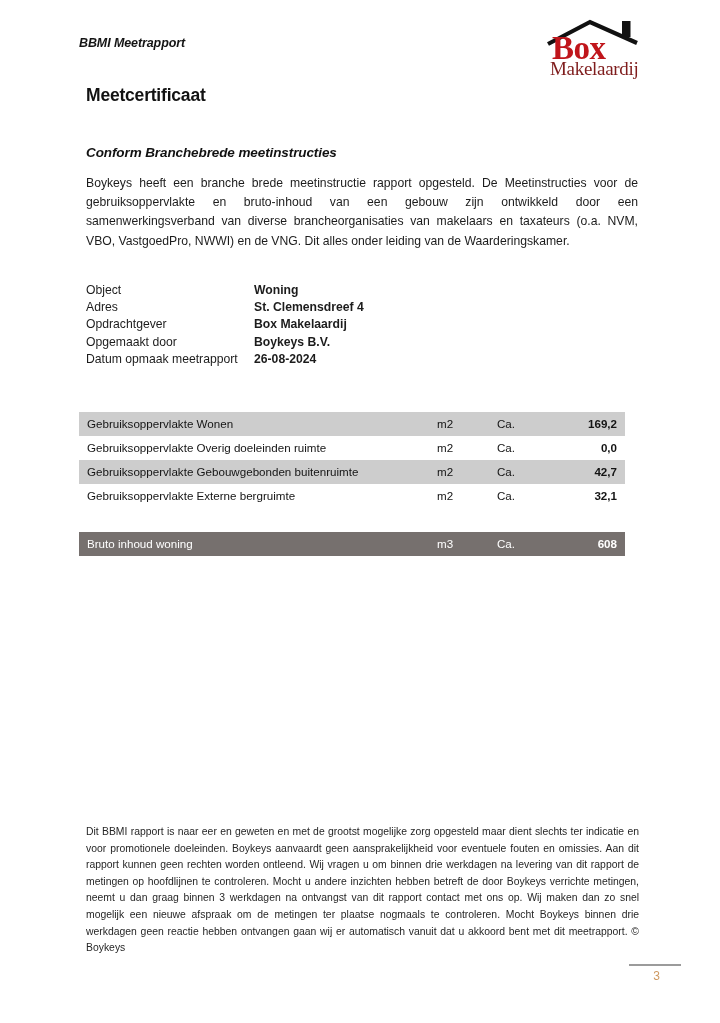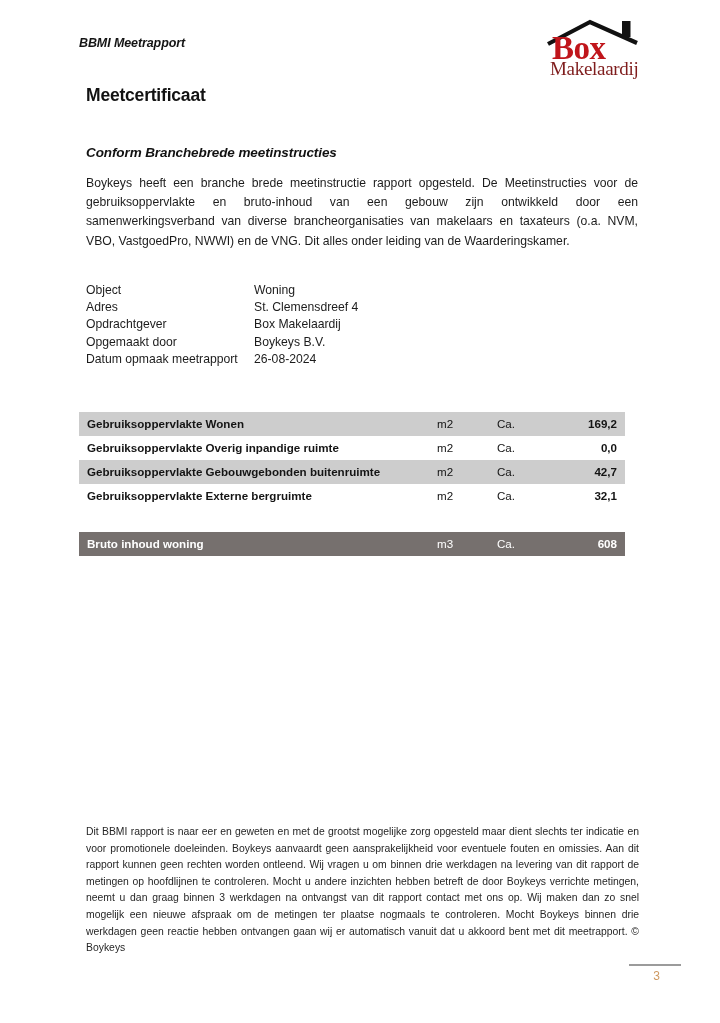--- a/index.html
+++ b/index.html
@@ -132,20 +132,21 @@
     white-space: nowrap;
   }
   .info-label {
     display: inline-block;
     width: 168px;
     vertical-align: top;
   }
   .info-value {
     display: inline-block;
     vertical-align: top;
+    font-weight: bold;
   }
 
   
   .meas-table {
     position: absolute;
     left: 79px;
     top: 412px;
     width: 546px;
   }
   .meas-row {
@@ -153,21 +154,21 @@
     height: 24px;
     line-height: 24px;
     font-size: 11.6px;
   }
   .meas-row.shaded { background: #cdcdcd; }
   .meas-row.plain  { background: #ffffff; }
   .meas-label {
     position: absolute;
     left: 8px;
     top: 0;
-    font-weight: bold;
+    font-weight: normal;
     color: #141414;
     white-space: nowrap;
   }
   .meas-unit {
     position: absolute;
     left: 358px;
     top: 0;
     color: #141414;
   }
   .meas-approx {
@@ -285,21 +286,21 @@
   </div>
 
   <div class="meas-table">
     <div class="meas-row shaded">
       <span class="meas-label">Gebruiksoppervlakte Wonen</span>
       <span class="meas-unit">m2</span>
       <span class="meas-approx">Ca.</span>
       <span class="meas-value">169,2</span>
     </div>
     <div class="meas-row plain">
-      <span class="meas-label">Gebruiksoppervlakte Overig inpandige ruimte</span>
+      <span class="meas-label">Gebruiksoppervlakte Overig doeleinden ruimte</span>
       <span class="meas-unit">m2</span>
       <span class="meas-approx">Ca.</span>
       <span class="meas-value">0,0</span>
     </div>
     <div class="meas-row shaded">
       <span class="meas-label">Gebruiksoppervlakte Gebouwgebonden buitenruimte</span>
       <span class="meas-unit">m2</span>
       <span class="meas-approx">Ca.</span>
       <span class="meas-value">42,7</span>
     </div>

